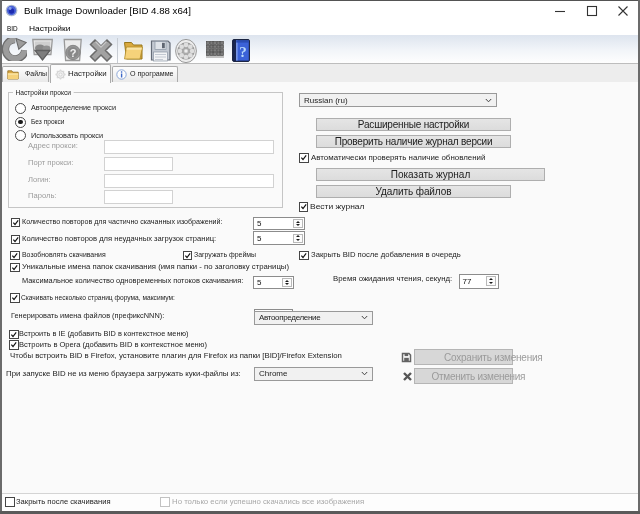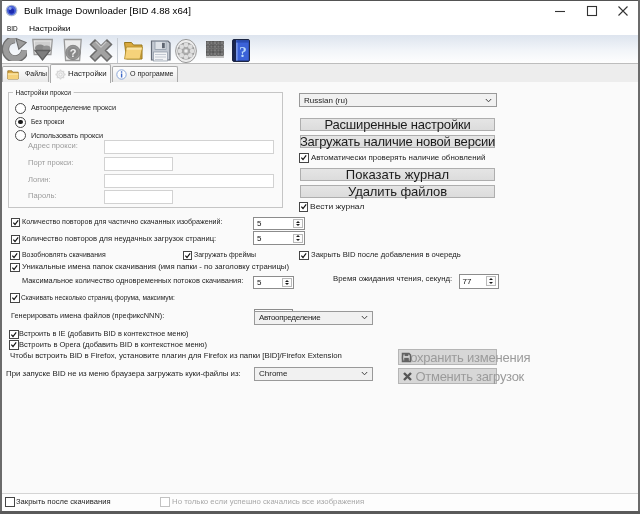--- a/index.html
+++ b/index.html
@@ -5,21 +5,21 @@
 * { margin:0; padding:0; box-sizing:border-box; }
 html,body { width:640px; height:514px; overflow:hidden; }
 body { font-family:"Liberation Sans", sans-serif; background:#fff; position:relative; }
 .abs { position:absolute; }
 .lbl { position:absolute; font-size:8px; color:#1c1c1c; white-space:nowrap; line-height:8px; }
 .cb { position:absolute; width:9.5px; height:9.5px; border:1px solid #454545; background:#fff; }
 .cb svg.tick { position:absolute; left:0.2px; top:0.2px; width:7.5px; height:7.5px; }
 .cb.gr { border-color:#c2c2c2; }
 .radio { position:absolute; width:11px; height:11px; border:1px solid #4a4a4a; border-radius:50%; background:#fff; }
 .radio.sel::after { content:""; position:absolute; left:2.3px; top:2.3px; width:4.4px; height:4.4px; border-radius:50%; background:#1a1a1a; }
-.btn { position:absolute; background:linear-gradient(#e5e5e5,#dcdcdc); border:1px solid #aeaeae; font-size:13px; color:#1c1c1c; display:flex; align-items:center; justify-content:center; white-space:nowrap; }
+.btn { position:absolute; background:linear-gradient(#e5e5e5,#dcdcdc); border:1px solid #aeaeae; font-size:10px; color:#1c1c1c; display:flex; align-items:center; justify-content:center; white-space:nowrap;margin-left:16px; }
 .combo { position:absolute; background:#f1f1f1; border:1px solid #999; font-size:8px; color:#1c1c1c; display:flex; align-items:center; padding-left:4px; white-space:nowrap; }
 .combo .chev { position:absolute; right:4px; top:50%; margin-top:-3.5px; width:7px; height:7px; }
 .spin { position:absolute; background:#fff; border:1px solid #8c8c8c; font-size:8px; color:#111; }
 .spin .v { position:absolute; left:3px; top:50%; transform:translateY(-50%); }
 .spin .ar { position:absolute; right:1.5px; top:1.5px; bottom:1.5px; width:10px; border:1px solid #b9b9b9; background:#fcfcfc; }
 .spin .up { position:absolute; left:50%; top:0.8px; transform:translateX(-50%); width:0; height:0; border-left:2.4px solid transparent; border-right:2.4px solid transparent; border-bottom:2.8px solid #1a1a1a; }
 .spin .dn { position:absolute; left:50%; bottom:0.8px; transform:translateX(-50%); width:0; height:0; border-left:2.4px solid transparent; border-right:2.4px solid transparent; border-top:2.8px solid #1a1a1a; }
 .field { position:absolute; background:#fff; border:1px solid #d2d2d2; }
 .lbl,.cb,.radio,.btn,.combo,.spin,.field { z-index:3; }
 </style>
@@ -86,27 +86,27 @@
   <div class="lbl" style="left:19.3px;top:330px;transform:scaleX(0.919);transform-origin:0 0;">Встроить в IE (добавить BID в контекстное меню)</div>
   <div class="lbl" style="left:19.3px;top:340.5px;transform:scaleX(0.944);transform-origin:0 0;">Встроить в Opera (добавить BID в контекстное меню)</div>
   <div class="lbl" style="left:10.3px;top:351.5px;transform:scaleX(0.972);transform-origin:0 0;">Чтобы встроить BID в Firefox, установите плагин для Firefox из папки [BID]/Firefox Extension</div>
   <div class="lbl" style="left:5.7px;top:369.5px;transform:scaleX(0.980);transform-origin:0 0;">При запуске BID не из меню браузера загружать куки-файлы из:</div>
   <div class="lbl" style="left:16.4px;top:498px;transform:scaleX(0.949);transform-origin:0 0;">Закрыть после скачивания</div>
   <div class="lbl" style="left:171.6px;top:498px;transform:scaleX(0.974);transform-origin:0 0;color:#a8a8a8;">Но только если успешно скачались все изображения</div>
   <div class="combo" style="left:299px;top:93px;width:198px;height:14px;">Russian (ru)<svg class="chev" viewBox="0 0 7 7">
       <path d="M0.8 2 L3.5 4.8 L6.2 2" stroke="#444" stroke-width="1" fill="none"></path>
     </svg></div>
   <div class="btn" style="left:300px;top:117.5px;width:195px;height:13px;letter-spacing:-0.2px;">Расширенные настройки</div>
-  <div class="btn" style="left:300px;top:135px;width:195px;height:13px;letter-spacing:-0.2px;">Загружать наличие новой версии</div>
+  <div class="btn" style="left:300px;top:135px;width:195px;height:13px;letter-spacing:-0.2px;">Проверить наличие журнал версии</div>
   <div class="cb" style="left:299px;top:153px;">
     <svg class="tick" viewBox="0 0 9 9">
       <path d="M1.6 4.4 L3.6 6.6 L7.4 1.6" stroke="#111" stroke-width="1.4" fill="none"></path>
     </svg>
   </div>
-  <div class="btn" style="left:300px;top:168px;width:195px;height:13px;letter-spacing:0px;">Показать журнал</div>
+  <div class="btn" style="left:300px;top:168px;width:229px;height:13px;letter-spacing:0px;">Показать журнал</div>
   <div class="btn" style="left:300px;top:184.5px;width:195px;height:13px;letter-spacing:-0.1px;">Удалить файлов</div>
   <div class="cb" style="left:298.5px;top:202px;">
     <svg class="tick" viewBox="0 0 9 9">
       <path d="M1.6 4.4 L3.6 6.6 L7.4 1.6" stroke="#111" stroke-width="1.4" fill="none"></path>
     </svg>
   </div>
   <div class="cb" style="left:10.5px;top:217.5px;">
     <svg class="tick" viewBox="0 0 9 9">
       <path d="M1.6 4.4 L3.6 6.6 L7.4 1.6" stroke="#111" stroke-width="1.4" fill="none"></path>
     </svg>
@@ -185,27 +185,27 @@
     </svg>
   </div>
   <div class="cb" style="left:9px;top:340px;">
     <svg class="tick" viewBox="0 0 9 9">
       <path d="M1.6 4.4 L3.6 6.6 L7.4 1.6" stroke="#111" stroke-width="1.4" fill="none"></path>
     </svg>
   </div>
   <div class="combo" style="left:254px;top:366.5px;width:118.5px;height:14px;">Chrome<svg class="chev" viewBox="0 0 7 7">
       <path d="M0.8 2 L3.5 4.8 L6.2 2" stroke="#444" stroke-width="1" fill="none"></path>
     </svg></div>
-  <div class="btn" style="left:398px;top:349px;width:99px;height:16px;background:#d7d7d7;border-color:#b5b5b5;color:#9b9b9b;justify-content:flex-start;padding-left:2px;letter-spacing:-0.22px;">Сохранить изменения</div>
+  <div class="btn" style="left:398px;top:349px;width:99px;height:16px;background:#d7d7d7;border-color:#b5b5b5;color:#9b9b9b;justify-content:flex-start;padding-left:29px;letter-spacing:-0.22px;">Сохранить изменения</div>
   <svg class="abs" style="left:401px;top:352px;width:11px;height:11px;z-index:4;" viewBox="0 0 11 11">
     <path d="M1.5 1.5 H8 L9.5 3 V9.5 H1.5 Z" fill="none" stroke="#636363" stroke-width="1.5"></path>
     <rect x="3.2" y="5.8" width="4.6" height="3.7" fill="#636363"></rect>
     <rect x="3.6" y="1.5" width="3.6" height="2.6" fill="#636363"></rect>
   </svg>
-  <div class="btn" style="left:398px;top:368px;width:99px;height:16px;background:#d7d7d7;border-color:#b5b5b5;color:#9b9b9b;justify-content:flex-start;padding-left:16.5px;letter-spacing:-0.28px;">Отменить загрузок</div>
+  <div class="btn" style="left:398px;top:368px;width:99px;height:16px;background:#d7d7d7;border-color:#b5b5b5;color:#9b9b9b;justify-content:flex-start;padding-left:16.5px;letter-spacing:-0.28px;">Отменить изменения</div>
   <svg class="abs" style="left:401.5px;top:371px;width:11px;height:11px;z-index:4;" viewBox="0 0 11 11">
     <path d="M2 2 L9 9 M9 2 L2 9" stroke="#565656" stroke-width="2.4" fill="none"></path>
   </svg>
   <div class="abs" style="left:0;top:492.5px;width:640px;height:1px;background:#d4d4d4;"></div>
   <div class="abs" style="left:0;top:493.5px;width:640px;height:17.5px;background:#fdfdfd;"></div>
   <div class="cb" style="left:5px;top:497px;"></div>
   <div class="cb gr" style="left:160px;top:497px;"></div>
   <div class="abs" style="left:0;top:0;width:1.5px;height:514px;background:#6b6b6b;"></div>
   <div class="abs" style="left:637.5px;top:0;width:2.5px;height:514px;background:#6b6b6b;"></div>
   <div class="abs" style="left:0;top:511px;width:640px;height:3px;background:#5a5a5a;"></div>

